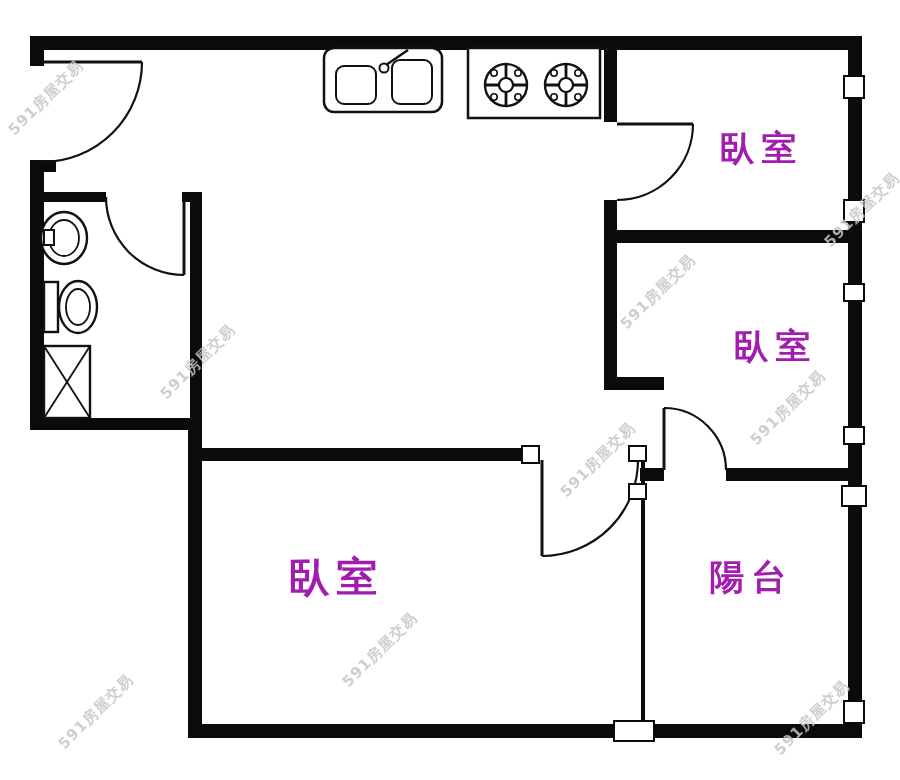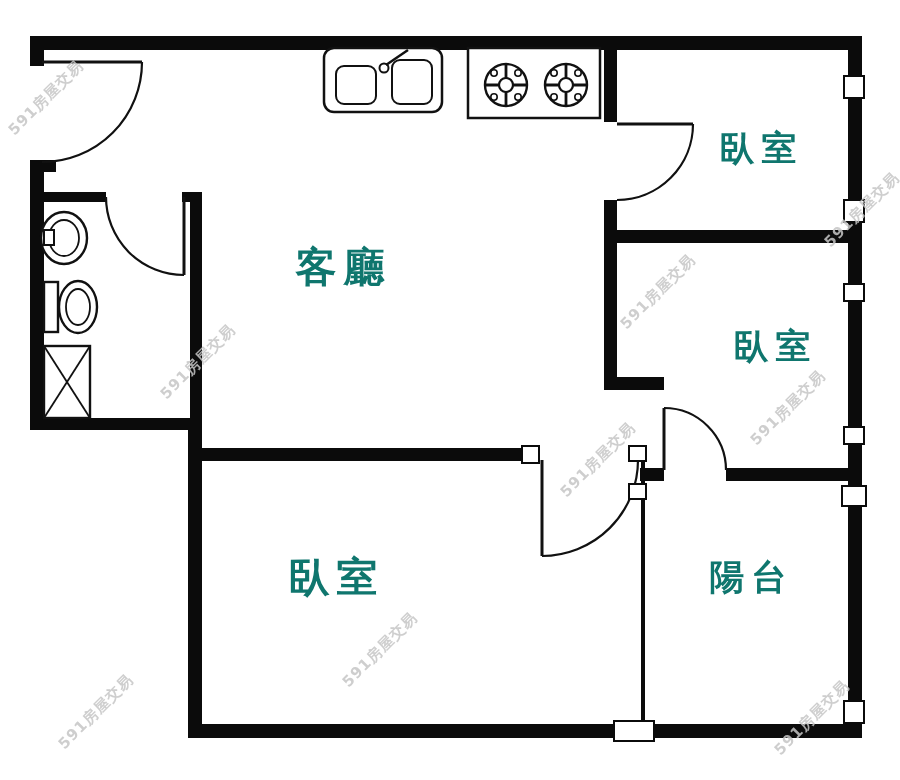--- a/index.html
+++ b/index.html
@@ -3,21 +3,21 @@
 <meta charset="utf-8">
 <style>
   html,body { margin:0; padding:0; background:#ffffff; }
   .stage {
     position:relative; width:900px; height:780px; background:#ffffff;
     overflow:hidden; font-family:"DejaVu Sans","Liberation Sans",sans-serif;
   }
   svg.plan { position:absolute; left:0; top:0; }
   .room-label {
     position:absolute; transform:translate(-50%,-50%);
-    font-weight:700; color:#0f766e; letter-spacing:7px; text-indent:7px;
+    font-weight:700; color:#a21caf; letter-spacing:7px; text-indent:7px;
     white-space:nowrap; line-height:1;
   }
   .fs-40 { font-size:41px; }
   .fs-34 { font-size:35px; }
   .wm {
     position:absolute; transform:translate(-50%,-50%) rotate(-45deg);
     color:#c6c6c6; font-size:15px; font-weight:700; letter-spacing:1px;
     white-space:nowrap; opacity:.85; user-select:none;
   }
 </style>
@@ -130,21 +130,20 @@
       <ellipse cx="78" cy="307" rx="12" ry="18" stroke-width="1.8" fill="none"></ellipse>
     </g>
 
     <g stroke="#111111">
       <rect x="44" y="346" width="46" height="72" stroke-width="2.4" fill="#ffffff"></rect>
       <line x1="44" y1="346" x2="90" y2="418" stroke-width="1.8"></line>
       <line x1="90" y1="346" x2="44" y2="418" stroke-width="1.8"></line>
     </g>
   </svg>
 
-  <div class="room-label fs-40" style="left:340px; top:267px;">客廳</div>
   <div class="room-label fs-34" style="left:758px; top:148px;">臥室</div>
   <div class="room-label fs-34" style="left:772px; top:346px;">臥室</div>
   <div class="room-label fs-40" style="left:333px; top:577px;">臥室</div>
   <div class="room-label fs-34" style="left:748px; top:577px;text-align:center;">陽台</div>
 
   <div class="wm" style="left:46px;  top:98px;">591房屋交易</div>
   <div class="wm" style="left:198px; top:362px;">591房屋交易</div>
   <div class="wm" style="left:658px; top:292px;">591房屋交易</div>
   <div class="wm" style="left:598px; top:460px;">591房屋交易</div>
   <div class="wm" style="left:788px; top:408px;">591房屋交易</div>

